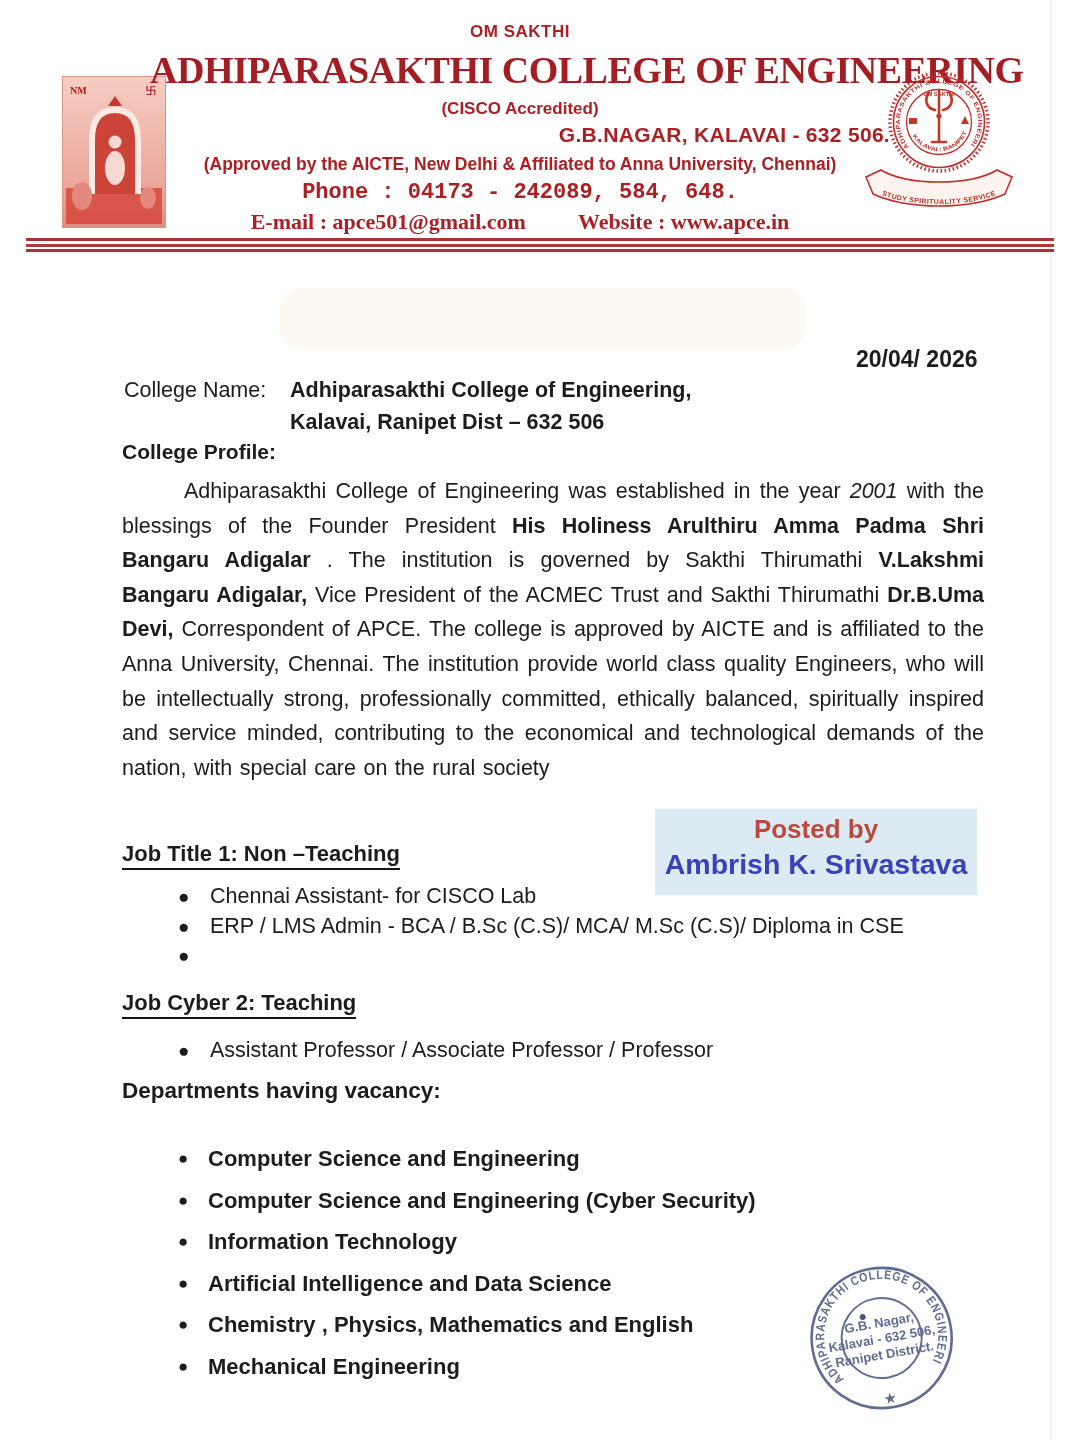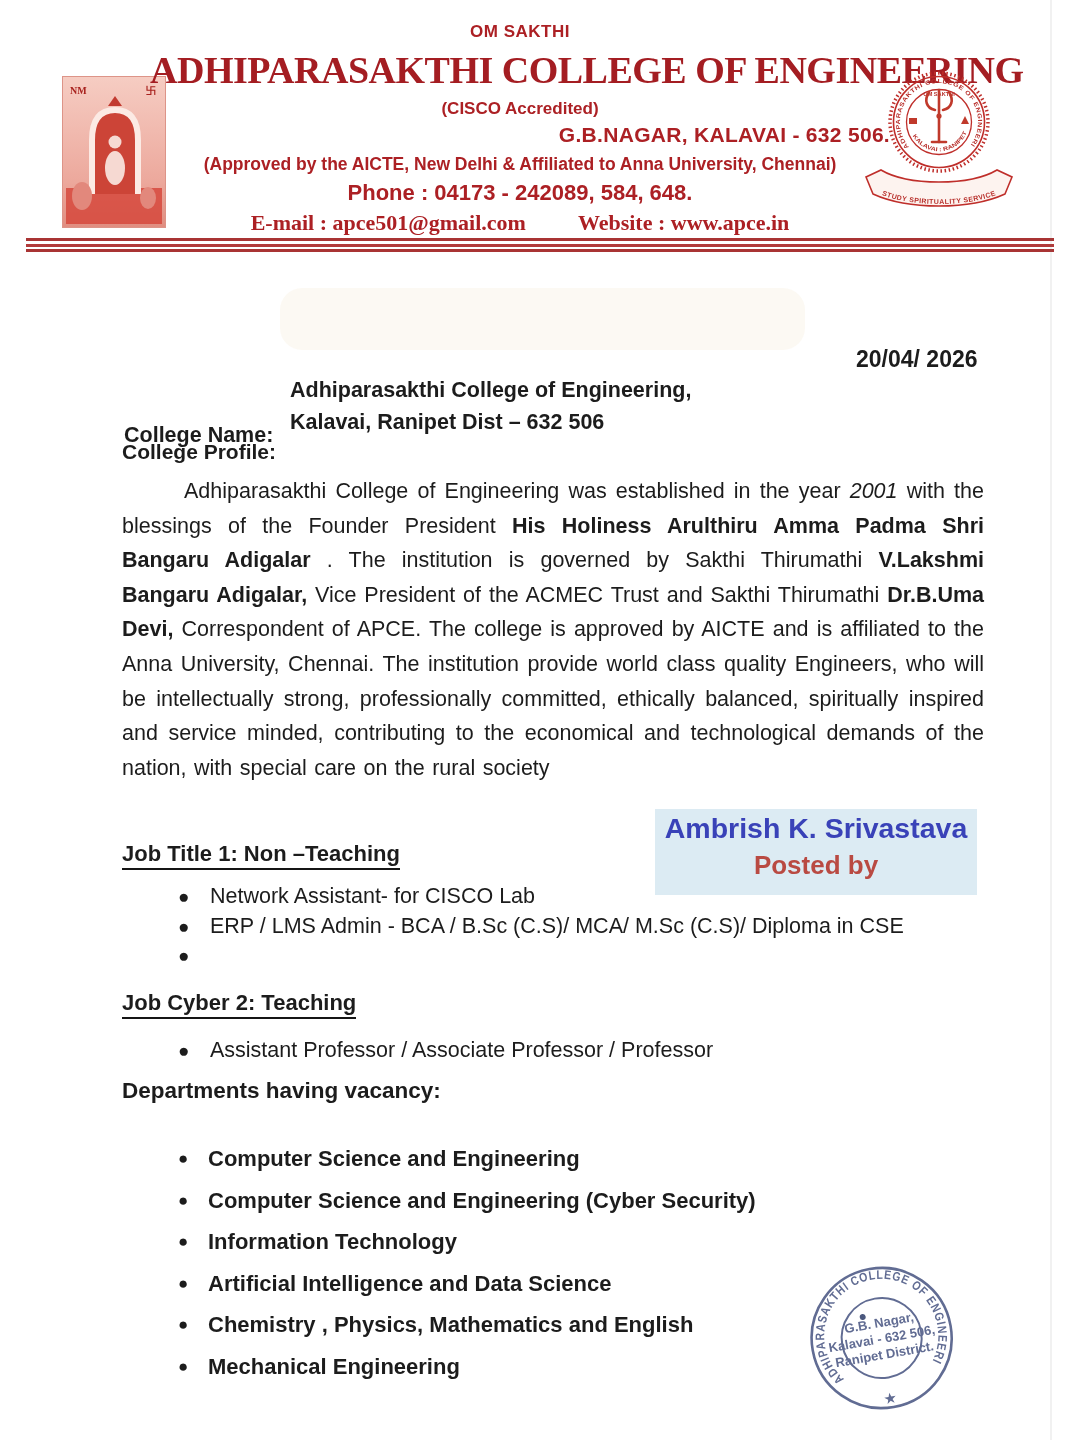--- a/index.html
+++ b/index.html
@@ -9,33 +9,33 @@
   }
   .scan-edge{position:absolute;top:0;right:28px;width:2px;height:100%;background:rgba(120,120,120,.10);}
   
   .hdr-text{position:absolute;left:150px;top:22px;width:740px;text-align:center;color:#ac2024;}
   .om{font-size:17px;font-weight:700;letter-spacing:.5px;}
   .title{font-family:"Liberation Serif",serif;font-weight:700;font-size:38px;letter-spacing:-.5px;
          color:#a41d22;margin-top:6px;white-space:nowrap;}
   .naac{font-size:17px;font-weight:700;margin-top:7px;}
   .addr{font-size:21px;font-weight:700;margin-top:4px;letter-spacing:.3px;text-align:right;}
   .approval{font-size:17.5px;font-weight:700;margin-top:7px;}
-  .phone{font-family:Liberation Sans, sans-serif;font-size:22px;font-weight:700;margin-top:5px;}
+  .phone{font-family:Liberation Mono, monospace;font-size:22px;font-weight:700;margin-top:5px;}
   .emailrow{font-family:"Liberation Serif",serif;font-size:22px;font-weight:700;margin-top:4px;}
   .emailrow .gap{display:inline-block;width:52px;}
   .deity{position:absolute;left:62px;top:76px;}
   .sealwrap{position:absolute;left:852px;top:46px;}
   .rule{position:absolute;left:26px;right:26px;top:238px;}
   .rule div{height:3px;background:#a93434;margin-bottom:2.5px;}
   .rule div:nth-child(2){background:#b23a3a;}
   
   .smudge{position:absolute;left:280px;top:288px;width:525px;height:62px;background:#fbf7f0;
           border-radius:22px;opacity:.8;}
   .date{position:absolute;left:856px;top:346px;font-size:23px;font-weight:700;text-align:right;}
-  .cn-label{position:absolute;left:124px;top:378px;font-size:21.5px;font-weight:700;margin-top:45px;}
+  .cn-label{position:absolute;left:124px;top:378px;font-size:21.5px;font-weight:400;}
   .cn-val1{position:absolute;left:290px;top:378px;font-size:21.5px;font-weight:700;text-align:center;}
   .cn-val2{position:absolute;left:290px;top:410px;font-size:21.5px;font-weight:700;}
   .cp-label{position:absolute;left:122px;top:440px;font-size:21px;font-weight:700;}
   .profile{position:absolute;left:122px;top:474px;width:862px;font-size:21.5px;line-height:34.6px;
            text-align:justify;text-indent:62px;word-spacing:1.5px;}
   .seg-b{font-weight:700;}
   .seg-i{font-style:italic;margin-top:35px;}
   .h-job{position:absolute;font-size:22px;font-weight:700;}
   .h-job span{border-bottom:2.5px solid #151515;padding-bottom:2px;}
   .job1-h{left:122px;top:841px;}
@@ -139,34 +139,34 @@
   <div class="cn-val2">Kalavai, Ranipet Dist – 632 506</div>
   <div class="cp-label">College Profile:</div>
 
   <div class="profile"><span>Adhiparasakthi College of Engineering was established in the year </span><span class="seg-i">2001</span><span> with the blessings of the Founder President </span><span class="seg-b">His Holiness Arulthiru Amma Padma Shri Bangaru Adigalar</span><span> . The institution is governed by Sakthi Thirumathi </span><span class="seg-b">V.Lakshmi Bangaru Adigalar,</span><span> Vice President of the ACMEC Trust and Sakthi Thirumathi </span><span class="seg-b">Dr.B.Uma Devi,</span><span> Correspondent of APCE.  The college is approved by AICTE and is affiliated to the Anna University, Chennai. The institution provide world class quality Engineers, who will be intellectually strong, professionally committed, ethically balanced, spiritually inspired and service minded, contributing to the economical and technological demands of the nation, with special care on the rural society</span></div>
 
   <div class="h-job job1-h"><span>Job Title 1: Non –Teaching</span></div>
 
   <div class="bullets job1-l">
       <div class="row">
         <span class="dot">●</span>
-        <span>Network Assistant- for CISCO Lab</span>
+        <span>Chennai Assistant- for CISCO Lab</span>
       </div>
       <div class="row">
         <span class="dot">●</span>
         <span>ERP / LMS Admin - BCA / B.Sc (C.S)/ MCA/ M.Sc (C.S)/ Diploma in CSE</span>
       </div>
       <div class="row">
         <span class="dot">●</span>
       </div>
     </div>
 
   <div style="position:absolute;left:655px;top:809px;width:322px;height:86px;background:#dcebf3;text-align:center;">
+    <div style="font-size:26px;font-weight:700;color:#b94a42;margin-top:5px;">Posted by</div>
     <div style="font-size:28.5px;font-weight:700;color:#3942b8;margin-top:3px;">Ambrish K. Srivastava</div>
-    <div style="font-size:26px;font-weight:700;color:#b94a42;margin-top:5px;">Posted by</div>
   </div>
 
   <div class="h-job job2-h"><span>Job Cyber 2: Teaching</span></div>
 
   <div class="bullets job2-l">
       <div class="row">
         <span class="dot">●</span>
         <span>Assistant Professor / Associate Professor / Professor</span>
       </div>
     </div>

